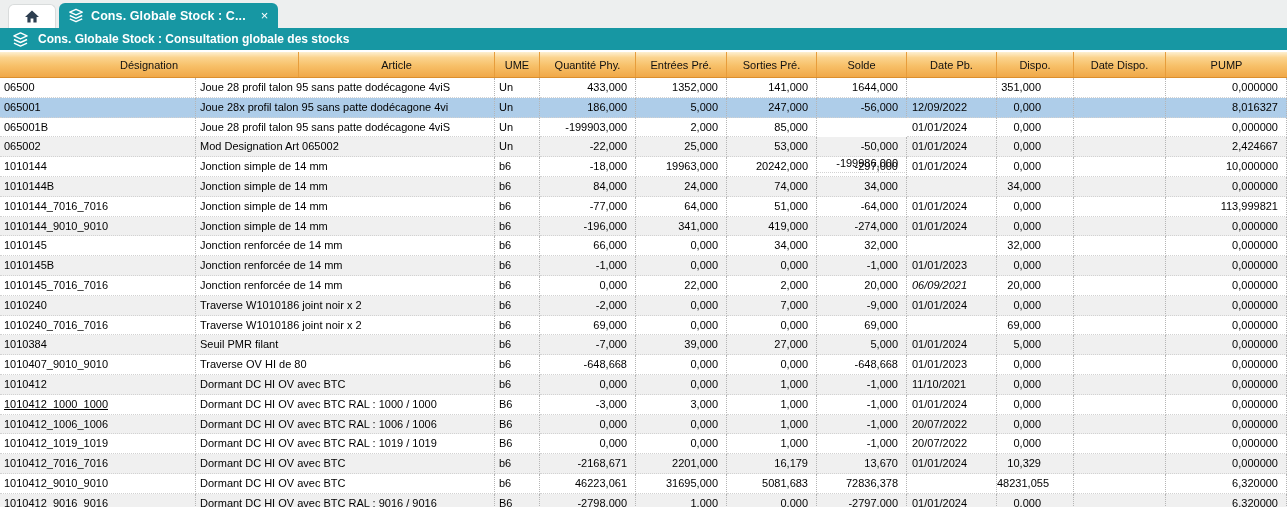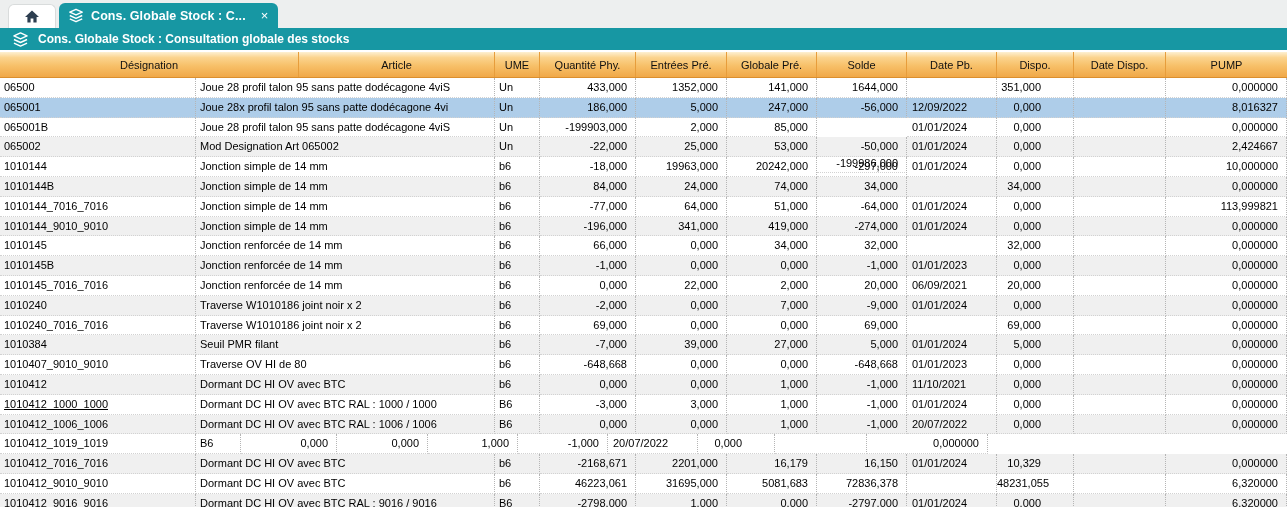--- a/index.html
+++ b/index.html
@@ -84,21 +84,21 @@
 
   <div class="gap"></div>
 
   <div>
     <div class="grid-header" id="grid-header">
         <div class="hcell" style="width: 299px;">Désignation</div>
         <div class="hcell" style="width: 196px;">Article</div>
         <div class="hcell" style="width: 45px;">UME</div>
         <div class="hcell" style="width: 96px;">Quantité Phy.</div>
         <div class="hcell" style="width: 91px;">Entrées Pré.</div>
-        <div class="hcell" style="width: 90px;">Globale Pré.</div>
+        <div class="hcell" style="width: 90px;">Sorties Pré.</div>
         <div class="hcell" style="width: 90px;">Solde</div>
         <div class="hcell" style="width: 90px;">Date Pb.</div>
         <div class="hcell" style="width: 77px;">Dispo.</div>
         <div class="hcell" style="width: 92px;">Date Dispo.</div>
         <div class="hcell" style="width: 121px;">PUMP</div>
       </div>
     <div class="grid-body" id="grid-body">
         <div class="row">
           <div class="cell txt" style="width: 196px;">06500</div>
           <div class="cell txt" style="width: 299px;">Joue 28 profil talon 95 sans patte dodécagone 4viS</div>
@@ -230,21 +230,21 @@
           <div class="cell num" style="width: 121px;">0,000000</div>
         </div>
         <div class="row">
           <div class="cell txt" style="width: 196px;">1010145_7016_7016</div>
           <div class="cell txt" style="width: 299px;">Jonction renforcée de 14 mm</div>
           <div class="cell txt" style="width: 45px;">b6</div>
           <div class="cell num" style="width: 96px;">0,000</div>
           <div class="cell num" style="width: 91px;">22,000</div>
           <div class="cell num" style="width: 90px;">2,000</div>
           <div class="cell num" style="width: 90px;">20,000</div>
-          <div class="cell date" style="width: 90px;">06/09/2021</div>
+          <div class="cell date" style="width: 90px; font-style: italic;">06/09/2021</div>
           <div class="cell num" style="width: 77px; padding-right: 32px;">20,000</div>
           <div class="cell date" style="width: 92px;"></div>
           <div class="cell num" style="width: 121px;">0,000000</div>
         </div>
         <div class="row alt">
           <div class="cell txt" style="width: 196px;">1010240</div>
           <div class="cell txt" style="width: 299px;">Traverse W1010186 joint noir x 2</div>
           <div class="cell txt" style="width: 45px;">b6</div>
           <div class="cell num" style="width: 96px;">-2,000</div>
           <div class="cell num" style="width: 91px;">0,000</div>
@@ -328,38 +328,39 @@
           <div class="cell num" style="width: 91px;">0,000</div>
           <div class="cell num" style="width: 90px;">1,000</div>
           <div class="cell num" style="width: 90px;">-1,000</div>
           <div class="cell date" style="width: 90px;">20/07/2022</div>
           <div class="cell num" style="width: 77px; padding-right: 32px;">0,000</div>
           <div class="cell date" style="width: 92px;"></div>
           <div class="cell num" style="width: 121px;">0,000000</div>
         </div>
         <div class="row">
           <div class="cell txt" style="width: 196px;">1010412_1019_1019</div>
+          <div class="cell txt" style="width: 299px;">Dormant DC HI OV avec BTC RAL : 1019 / 1019</div>
           <div class="cell txt" style="width: 45px;">B6</div>
           <div class="cell num" style="width: 96px;">0,000</div>
           <div class="cell num" style="width: 91px;">0,000</div>
           <div class="cell num" style="width: 90px;">1,000</div>
           <div class="cell num" style="width: 90px;">-1,000</div>
           <div class="cell date" style="width: 90px;">20/07/2022</div>
           <div class="cell num" style="width: 77px; padding-right: 32px;">0,000</div>
           <div class="cell date" style="width: 92px;"></div>
           <div class="cell num" style="width: 121px;">0,000000</div>
         </div>
         <div class="row alt">
           <div class="cell txt" style="width: 196px;">1010412_7016_7016</div>
           <div class="cell txt" style="width: 299px;">Dormant DC HI OV avec BTC</div>
           <div class="cell txt" style="width: 45px;">b6</div>
           <div class="cell num" style="width: 96px;">-2168,671</div>
           <div class="cell num" style="width: 91px;">2201,000</div>
           <div class="cell num" style="width: 90px;">16,179</div>
-          <div class="cell num" style="width: 90px;">16,150</div>
+          <div class="cell num" style="width: 90px;">13,670</div>
           <div class="cell date" style="width: 90px;">01/01/2024</div>
           <div class="cell num" style="width: 77px; padding-right: 32px;">10,329</div>
           <div class="cell date" style="width: 92px;"></div>
           <div class="cell num" style="width: 121px;">0,000000</div>
         </div>
         <div class="row">
           <div class="cell txt" style="width: 196px;">1010412_9010_9010</div>
           <div class="cell txt" style="width: 299px;">Dormant DC HI OV avec BTC</div>
           <div class="cell txt" style="width: 45px;">b6</div>
           <div class="cell num" style="width: 96px;">46223,061</div>

